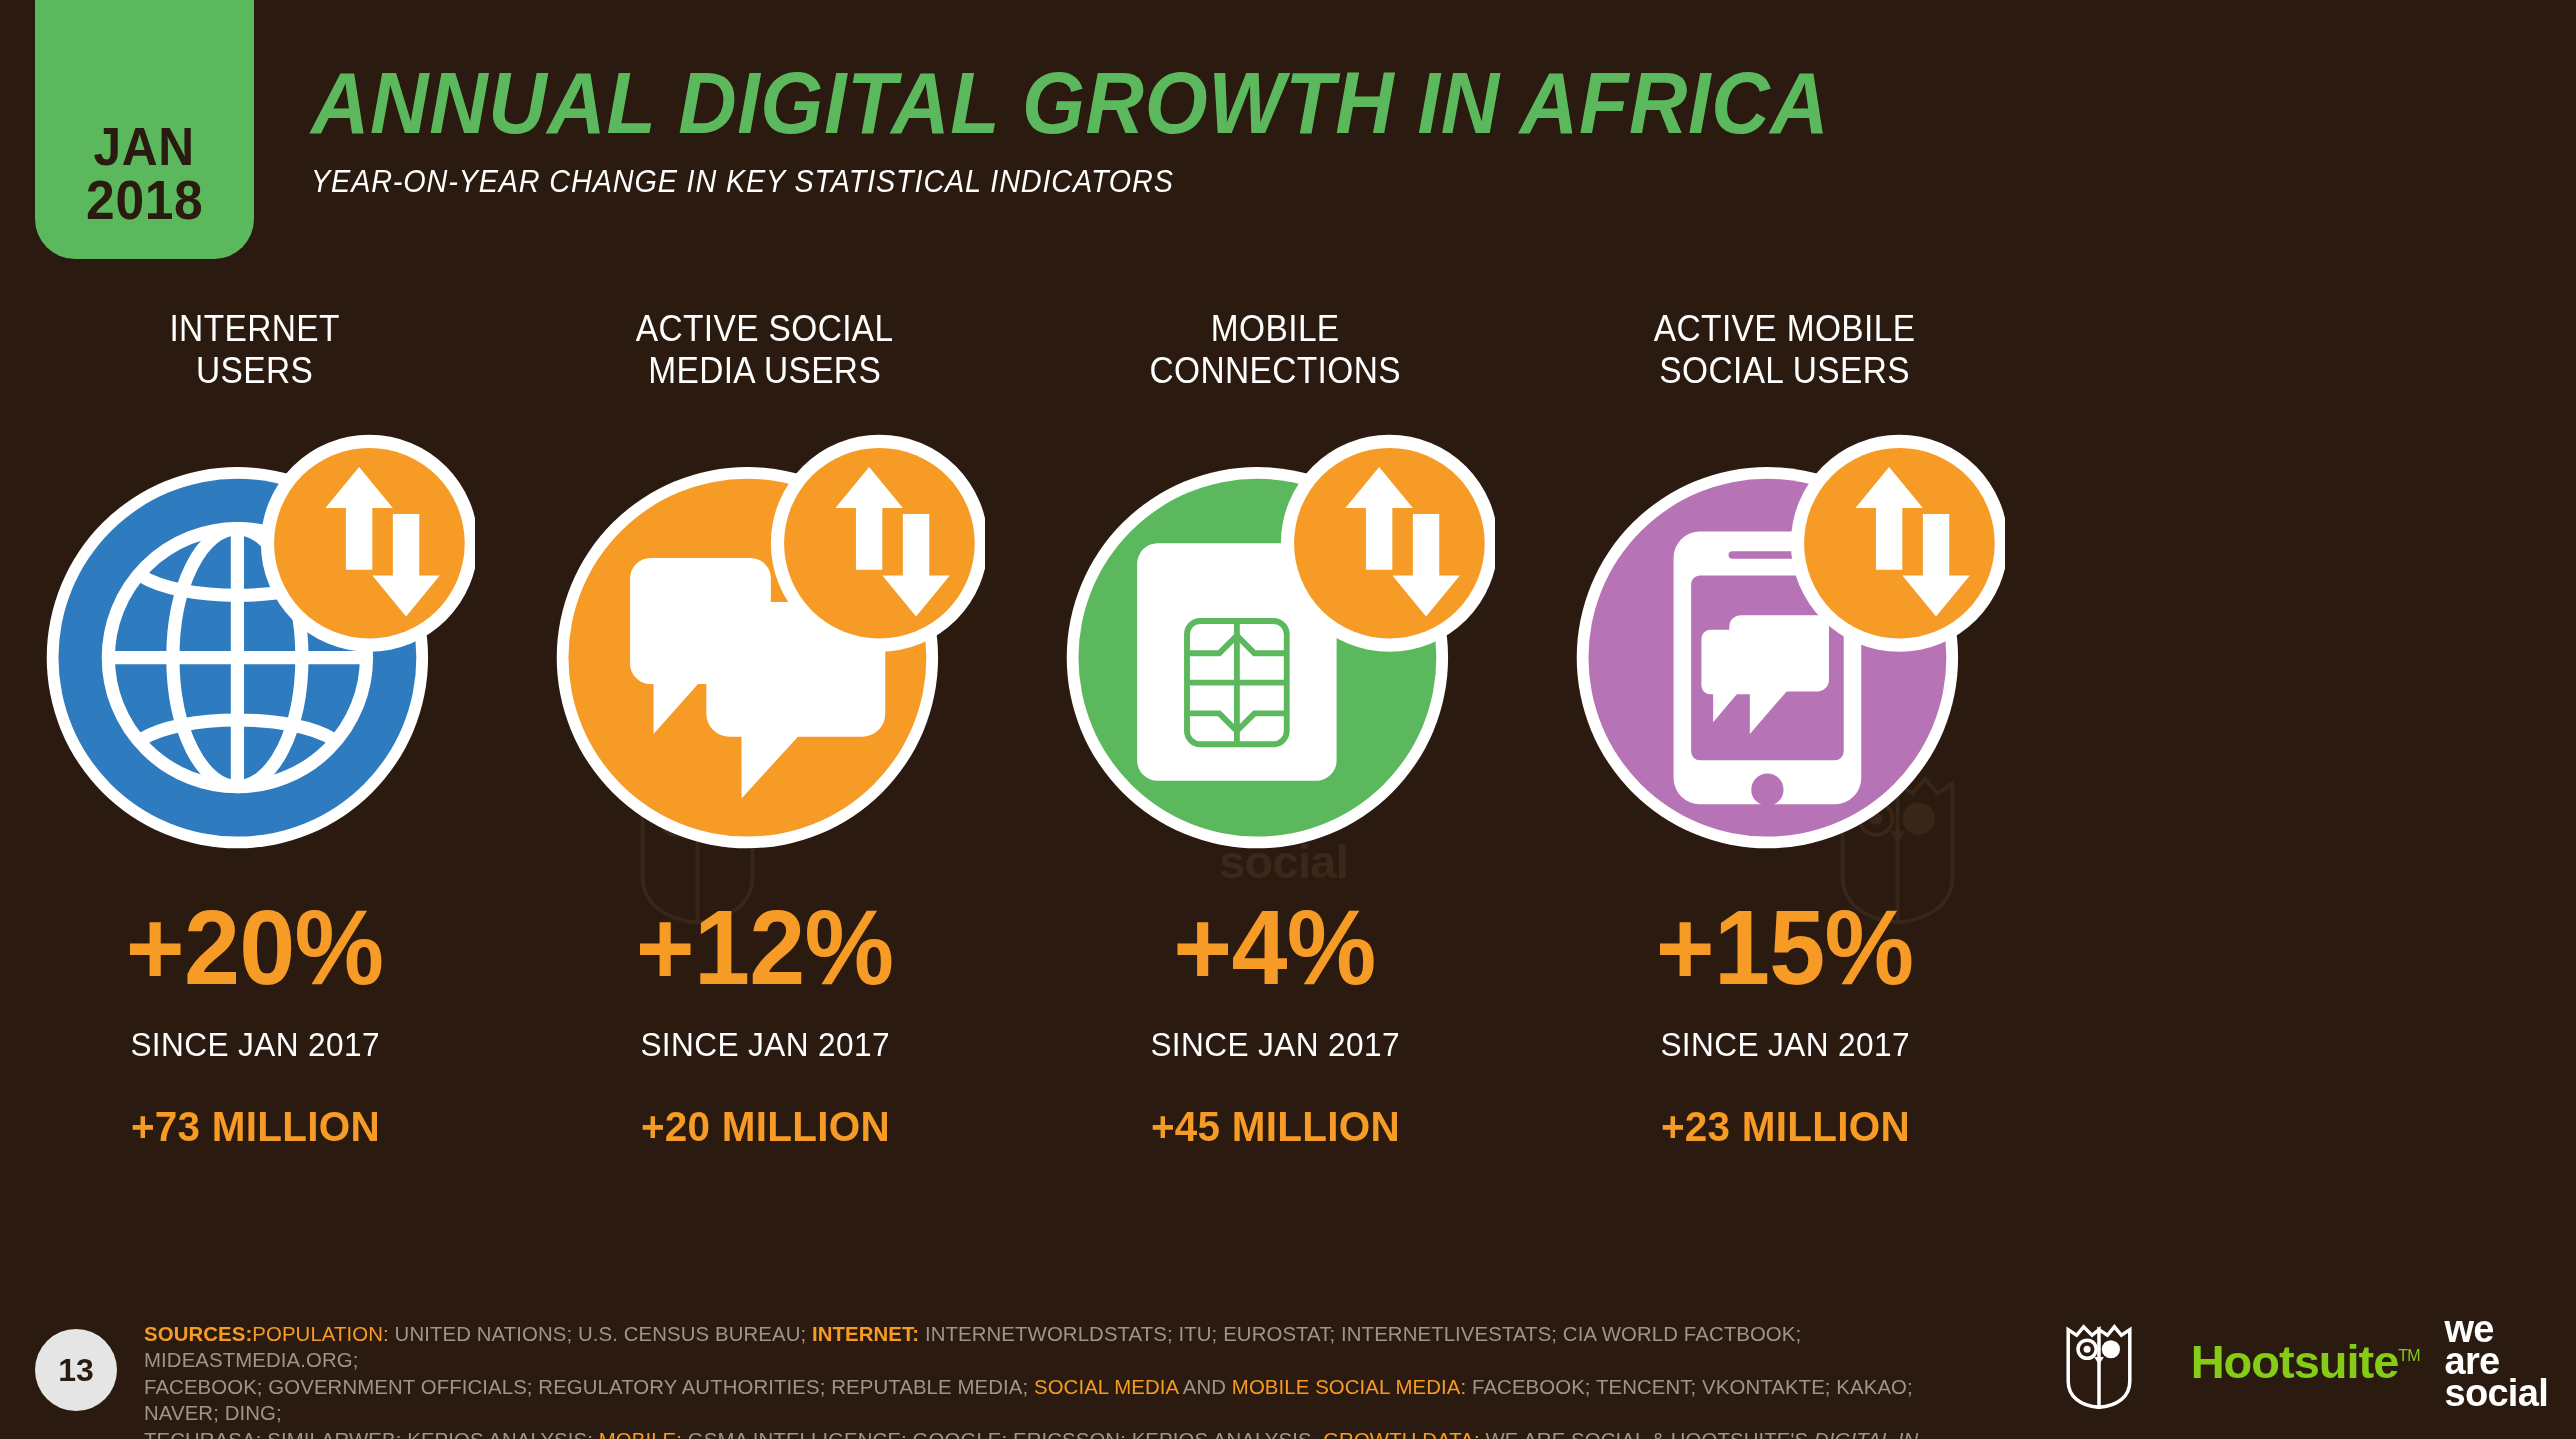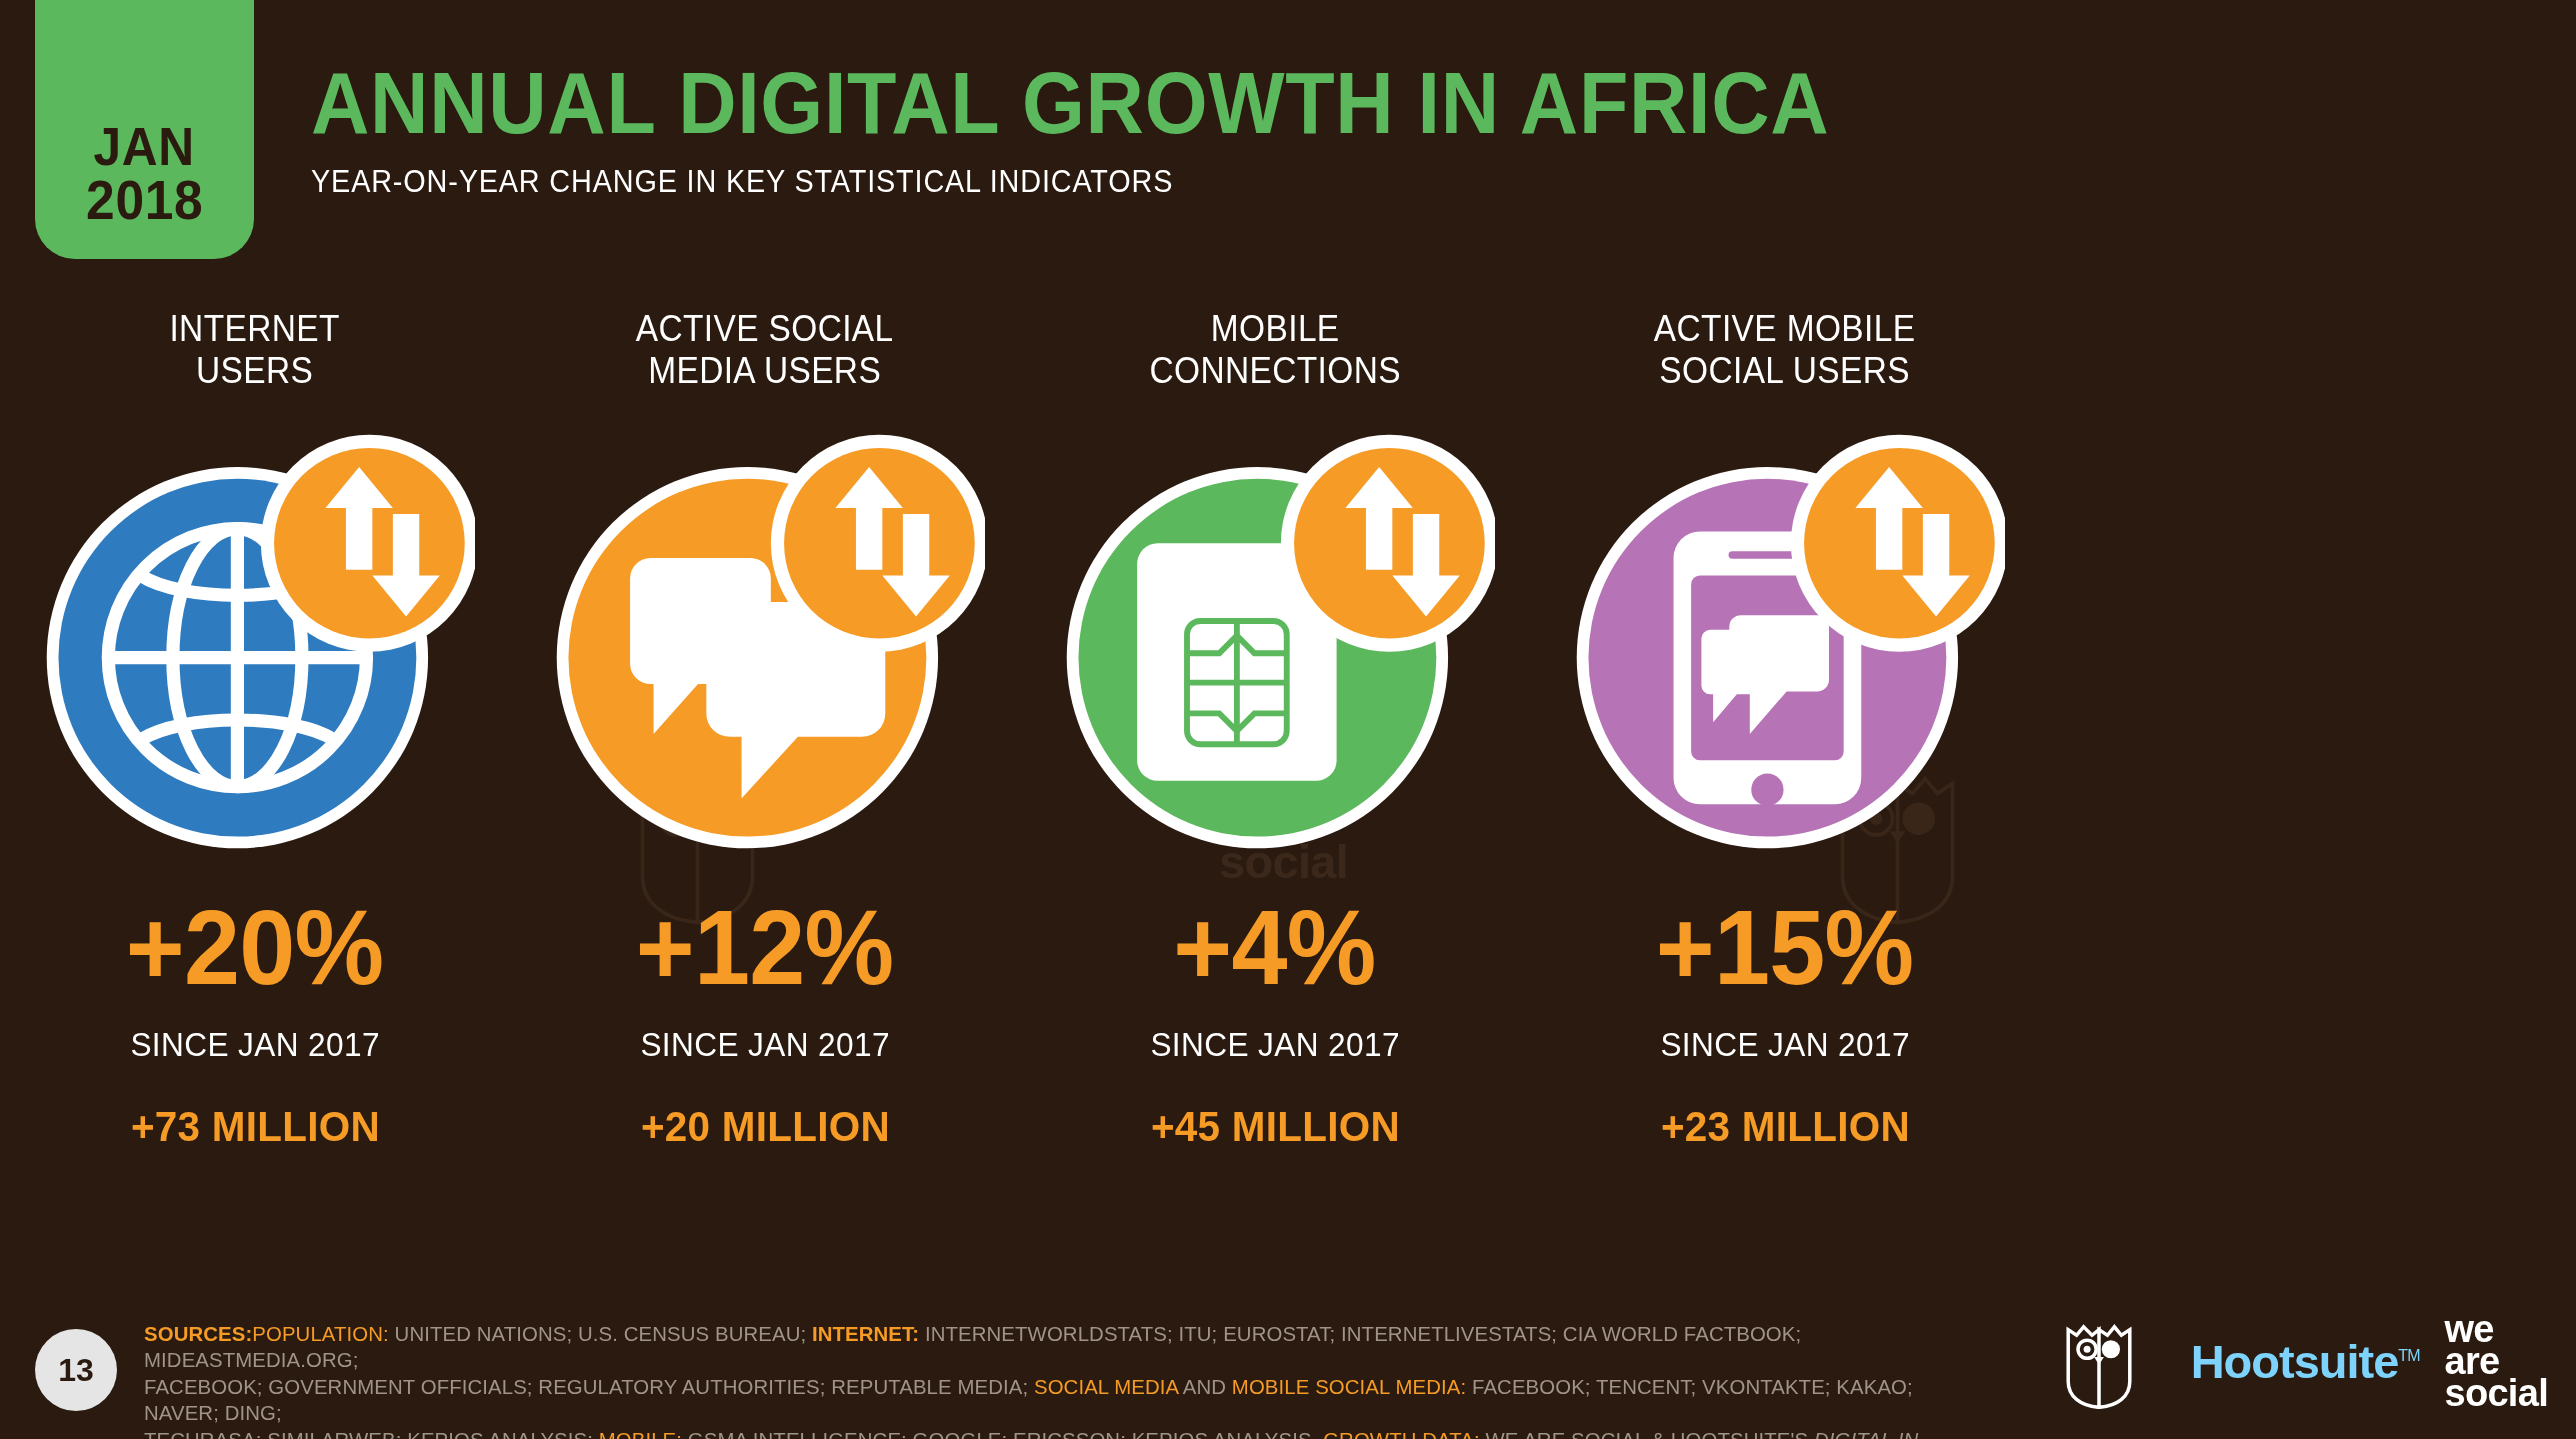--- a/index.html
+++ b/index.html
@@ -35,21 +35,21 @@
     align-items:center; justify-content:flex-end;
     padding-bottom:31px;
   }
   .date-badge .dm, .date-badge .dy {
     color:#2a1a0f; font-weight:700; letter-spacing:0.7px;
     font-size:54px; line-height:0.98;
     transform:scaleX(0.92);
   }
   .date-badge .dy { font-size:56px; }
 
-  .title-block { position:absolute; left:311px; top:59px; }
+  .title-block { position:absolute; left:311px; top:59px;font-style:italic; }
   h1.main-title {
     color:#5cb85c; font-size:87px; font-weight:700;
     letter-spacing:0.7px; line-height:1.0;
     transform:scaleX(0.93); transform-origin:left center;
     white-space:nowrap;
   }
   .sub-title {
     color:#ffffff; font-size:31px; font-weight:400;
     letter-spacing:0.9px; margin-top:17.6px;
     transform:scaleX(0.93); transform-origin:left center;
@@ -108,21 +108,21 @@
   }
   .sources .k { color:#f59b26; font-weight:700; }
   .sources .k2 { color:#f59b26; font-weight:400; }
   .sources em { font-style:italic; }
 
   .logos {
     position:absolute; right:28px; top:1314px;
     display:flex; align-items:center; gap:25px;
   }
   .hoot-text {
-    color:#7dd3fc; font-size:47px; font-weight:700;
+    color:#84cc16; font-size:47px; font-weight:700;
     letter-spacing:-1px;
     margin-left:32px;
   }
   .hoot-tm { font-size:16px; vertical-align:super; font-weight:400; }
   .wearesocial-logo {
     color:#ffffff; font-size:38px; font-weight:700;
     line-height:0.84; letter-spacing:-0.7px; text-align:left;
   }
 </style>
 </head>

